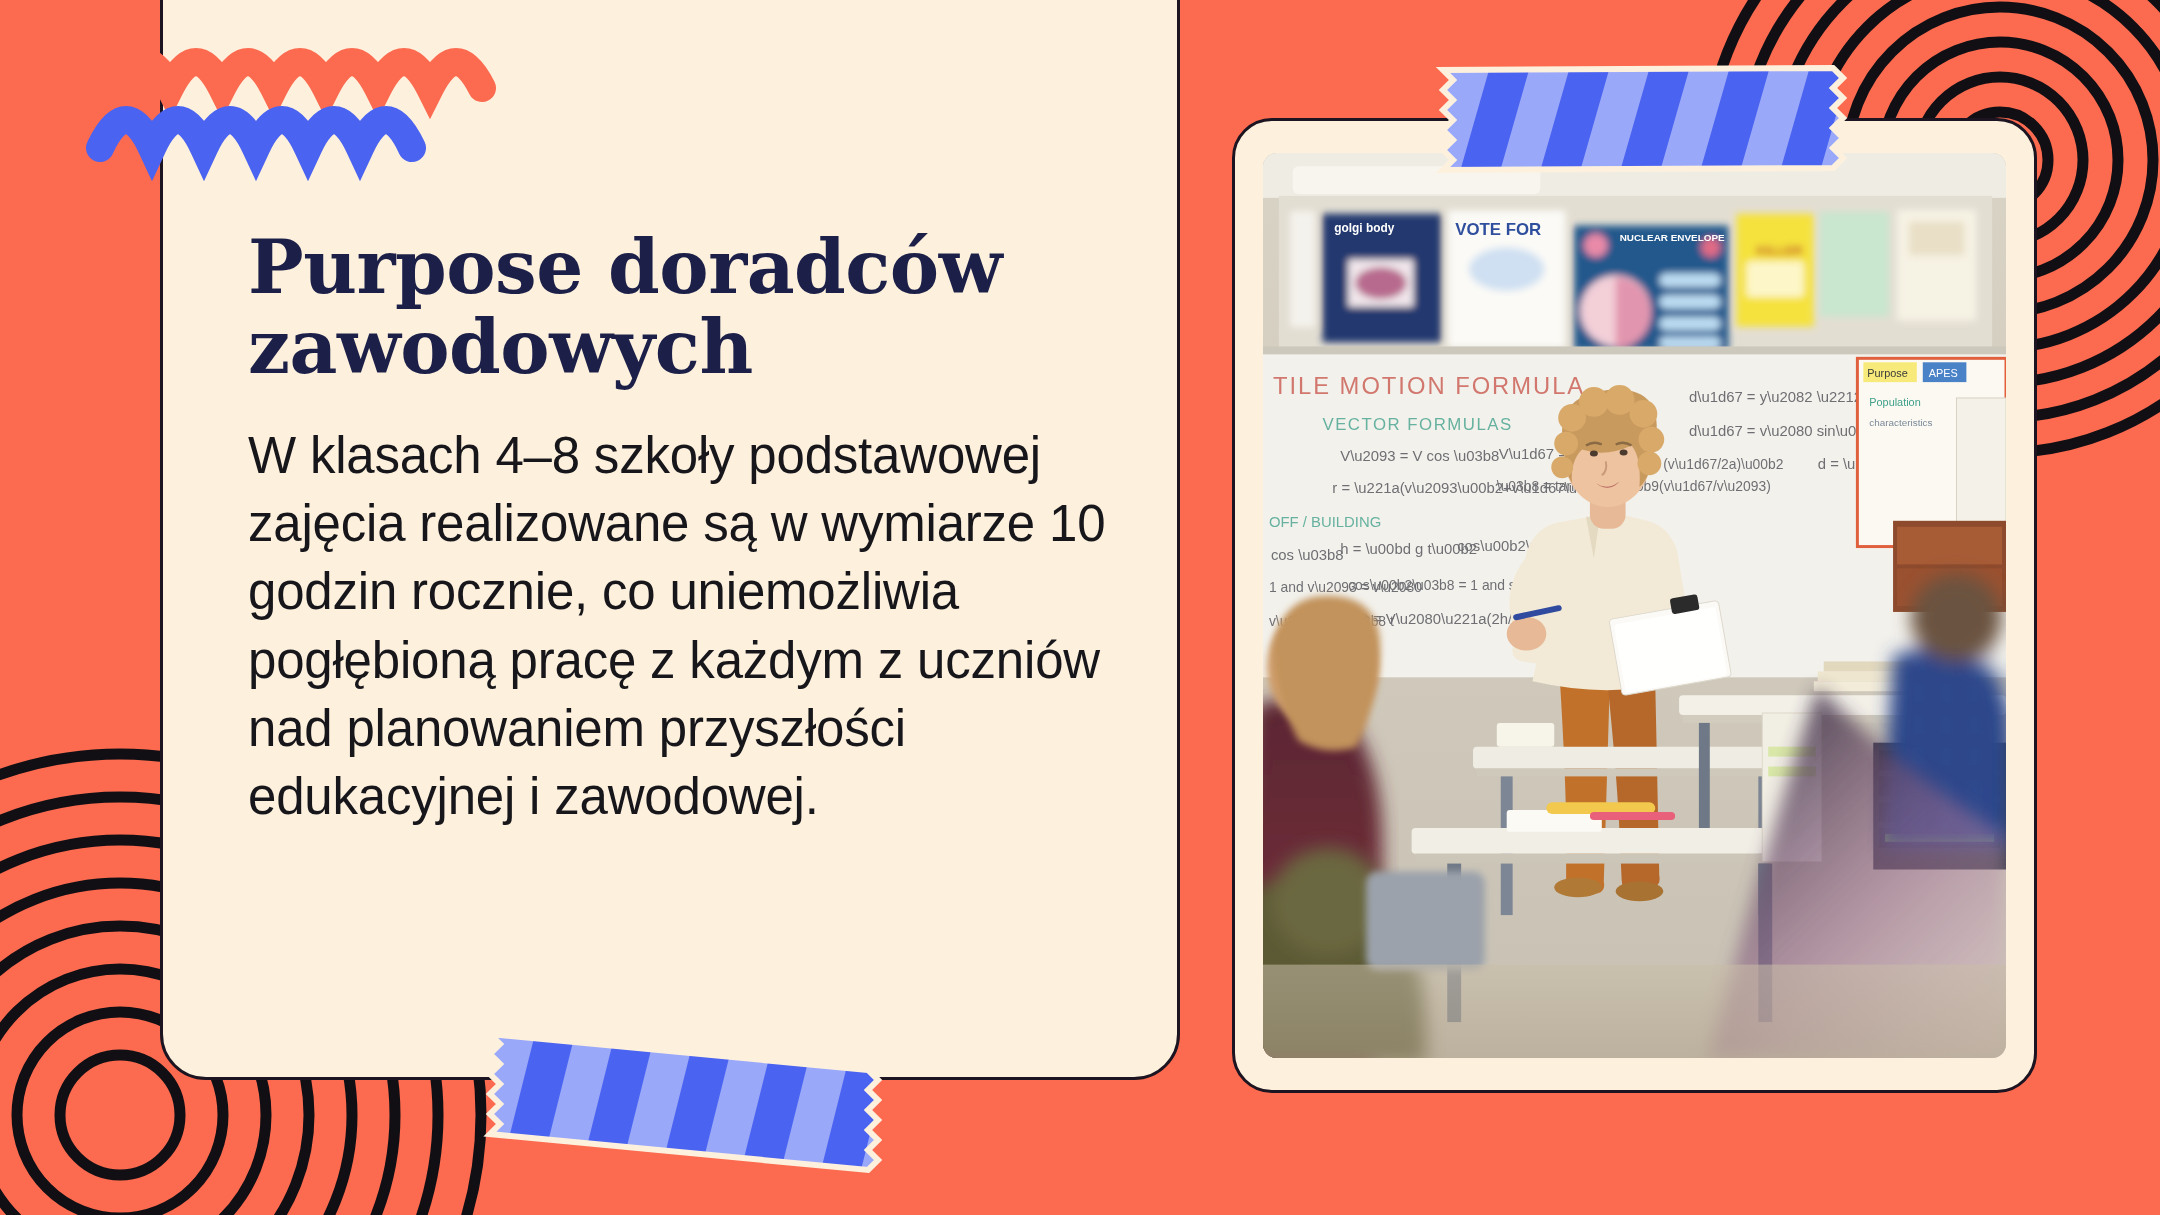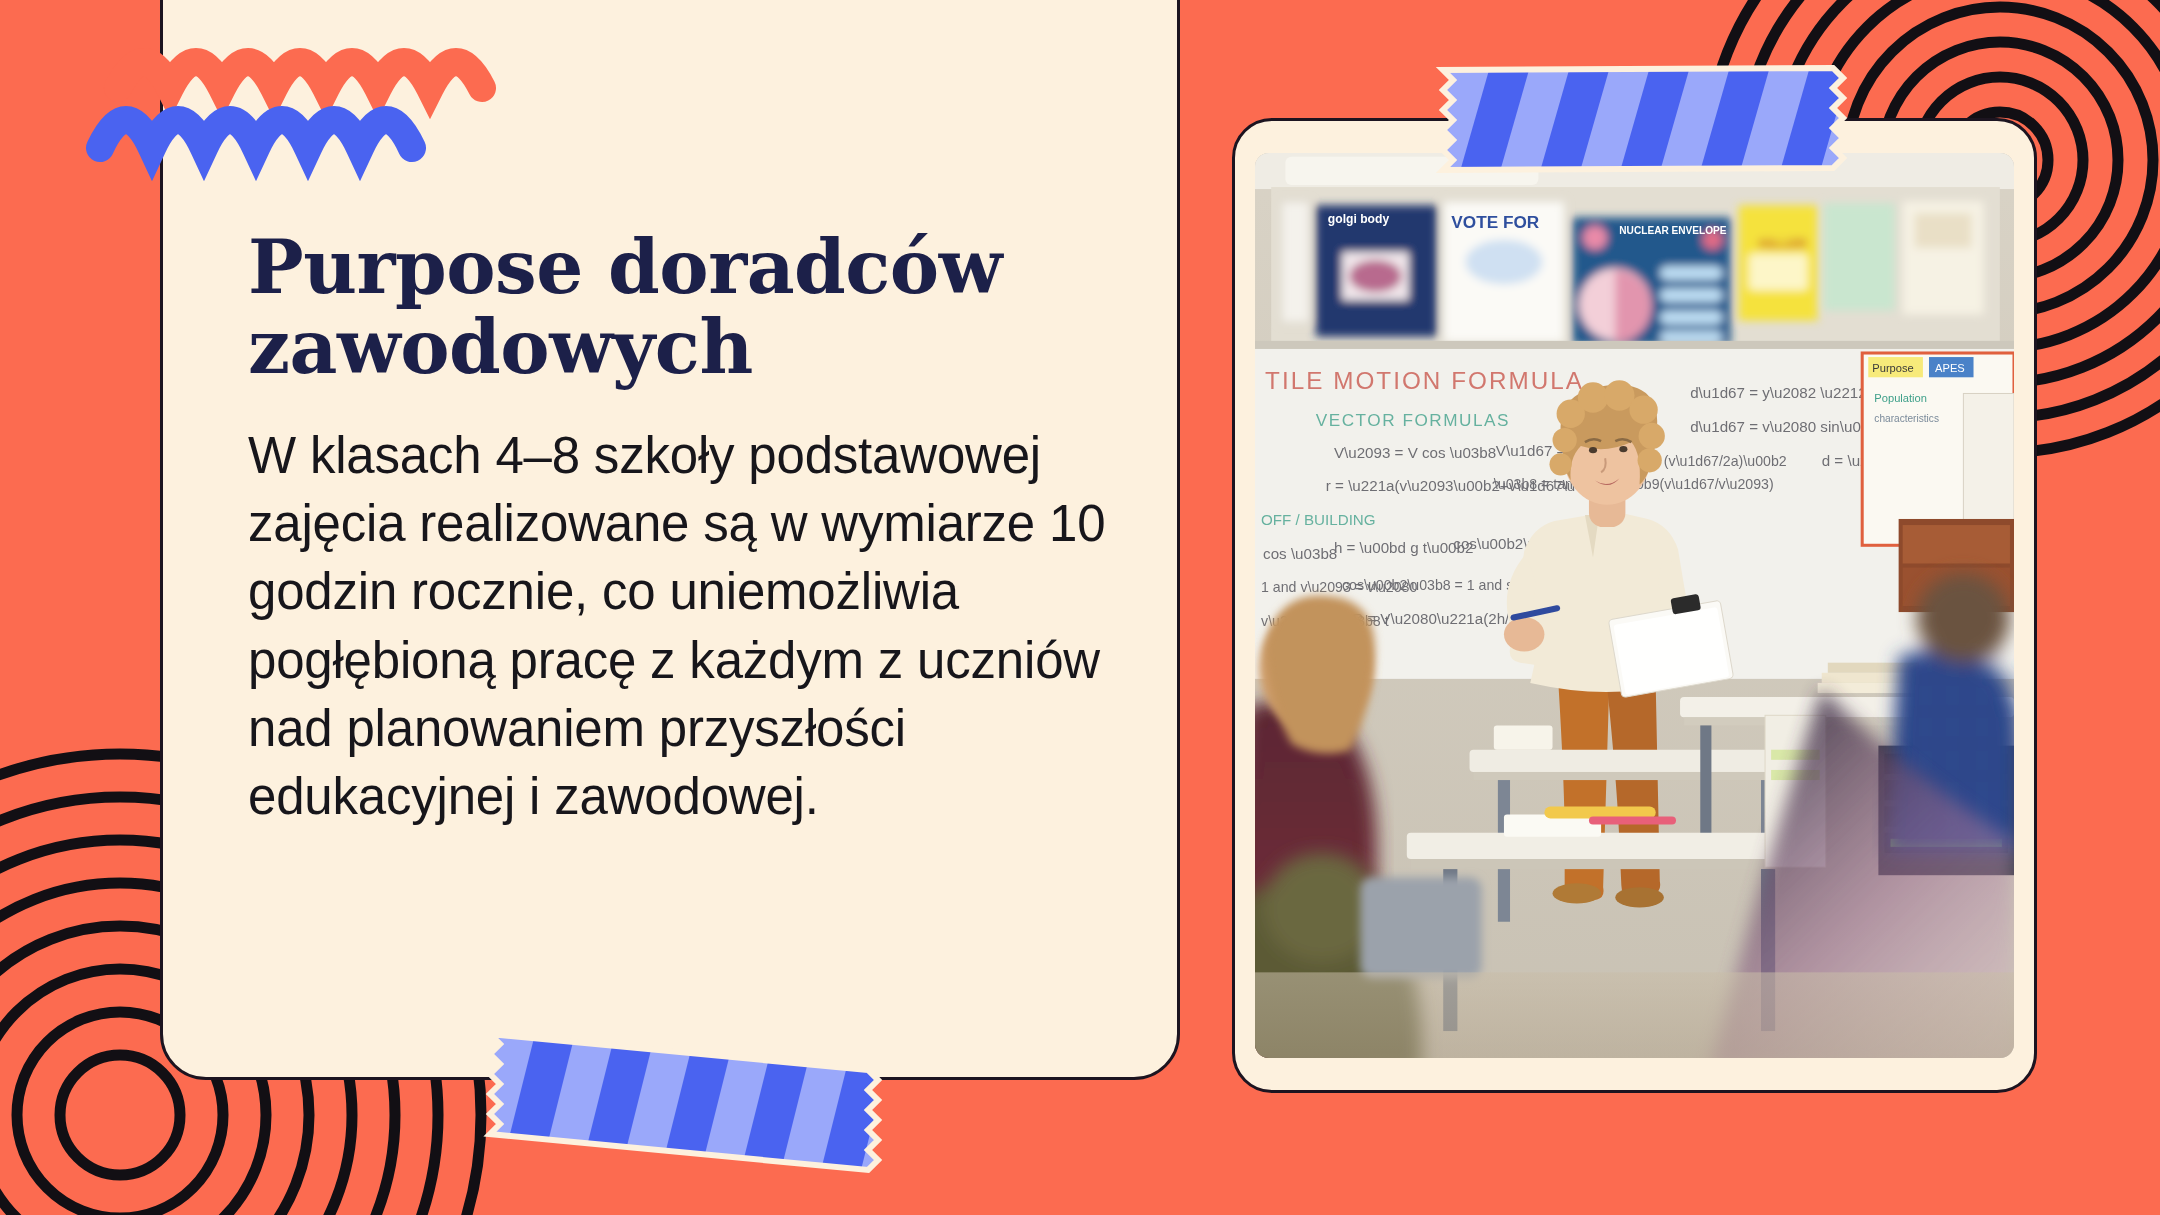--- a/index.html
+++ b/index.html
@@ -84,21 +84,21 @@
   .photo-frame {
     position: absolute;
     left: 1232px;
     top: 118px;
     width: 805px;
     height: 975px;
     background: #fdf1de;
     border: 3px solid #1c1420;
     border-radius: 40px;
     box-sizing: border-box;
-    padding: 32px 20px;
+    padding: 32px 28px;
   }
   .photo {
     position: relative;
     width: 100%;
     height: 100%;
     border-radius: 14px;
     overflow: hidden;
     background: #cfc8bd;
   }
   .photo svg { display: block; width: 100%; height: 100%; }

